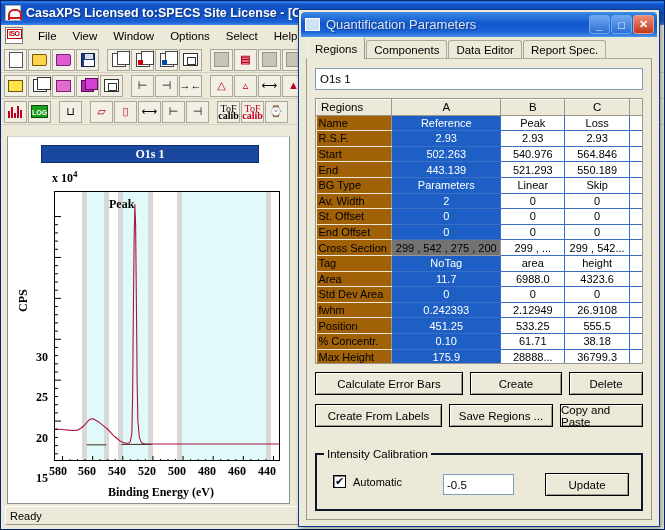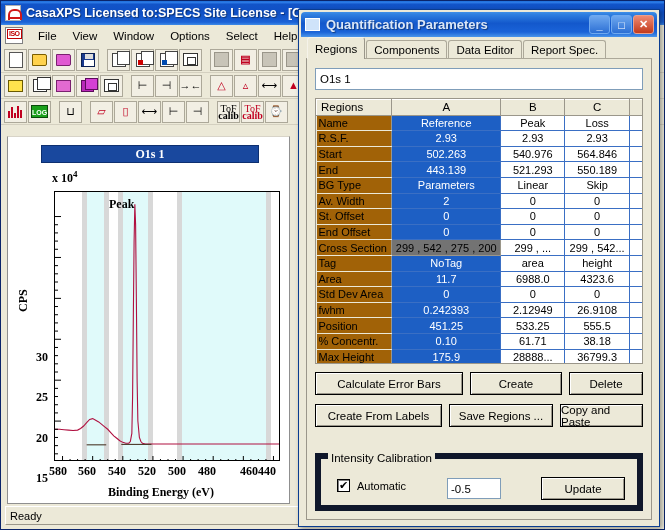--- a/index.html
+++ b/index.html
@@ -207,21 +207,21 @@
     border: 1px solid #0a3d91;
     box-shadow: 2px 2px 5px rgba(0,0,0,.35);
   }
   .q-titlebar {
     height: 25px; margin: 2px;
     background: linear-gradient(to bottom,#3f8fe8 0%,#2f7fe0 10%,#1358cc 45%,#1a63d8 80%,#4a95ea 100%);
     display: flex; align-items: center; padding: 0 3px 0 4px;
     border-radius: 4px 4px 0 0;
   }
   .q-title {
-    color: #dbe7f7; font-weight: bold; font-size: 13px; flex: 1;
+    color: #dbe7f7; font-weight: normal; font-size: 13px; flex: 1;
     text-shadow: 1px 1px 1px rgba(0,0,0,.4); margin-left: 6px;
   }
   .q-icon { width:15px;height:13px;background:#cfe3fa;border:1px solid #fff; flex:0 0 15px;}
   .wbtn {
     width: 21px; height: 19px; margin-left: 1px;
     border: 1px solid #6fa9ef; border-radius: 3px;
     display: flex; align-items: center; justify-content: center;
     color: #fff; font-size: 11px; font-weight: bold;
     background: linear-gradient(to bottom,#6ea8ef,#2c6fd4);
   }
@@ -290,21 +290,21 @@
   .pbtn {
     height: 23px; background: #ece9d8;
     border: 1px solid #000000;
     box-shadow: inset 1px 1px 0 #ffffff, inset -1px -1px 0 #9a968a;
     display: flex; align-items: center; justify-content: center;
     font-size: 11.5px; cursor: default;
   }
 
   .groupbox {
     position: absolute; left: 8px; right: 8px; bottom: 8px; height: 58px;
-    border: 6px solid #0f172a;
+    border: 2px solid #0f172a;
   }
   .group-title {
     position: absolute; left: 7px; top: -7px; background: #ece9d8;
     padding: 0 3px; font-size: 11.5px;
   }
   .chk {
     width: 13px; height: 13px; background: #fff; border: 1px solid #000;
     display: flex; align-items: center; justify-content: center;
     font-size: 11px; line-height: 1;
     box-shadow: inset 1px 1px 0 #808080;
@@ -558,21 +558,21 @@
     </div>
 
     <div class="plot-ann" style="left:101px; top:60px">Peak</div>
 
     <div class="xtick" style="left:33px;  top:327px">580</div>
     <div class="xtick" style="left:62px;  top:327px">560</div>
     <div class="xtick" style="left:92px;  top:327px">540</div>
     <div class="xtick" style="left:122px; top:327px">520</div>
     <div class="xtick" style="left:152px; top:327px">500</div>
     <div class="xtick" style="left:182px; top:327px">480</div>
-    <div class="xtick" style="left:224px; top:327px">460</div>
+    <div class="xtick" style="left:212px; top:327px">460</div>
     <div class="xtick" style="left:242px; top:327px">440</div>
 
     <div class="xlabel">Binding Energy (eV)</div>
   </div>
 
   <div class="status-bar">
     <span>Ready</span>
   </div>
 
   <div id="quant-dialog">
@@ -737,21 +737,21 @@
           <div class="pbtn" style="flex:0 0 104px">Save Regions ...</div>
           <div class="pbtn" style="flex:1">Copy and Paste</div>
         </div>
 
         <div class="groupbox">
           <div class="group-title">Intensity Calibration</div>
           <div style="position:absolute; left:16px; top:20px; display:flex; align-items:center; gap:7px;">
             <span class="chk">✔</span>
             <span>Automatic</span>
           </div>
-          <div class="txtbox" style="position:absolute; left:126px; top:19px; width:54px; height:21px;">
+          <div class="txtbox" style="position:absolute; left:126px; top:19px; width:71px; height:21px;">
             <span>-0.5</span>
           </div>
           <div class="pbtn" style="position:absolute; right:12px; top:18px; width:84px; height:23px;">Update</div>
         </div>
 
       </div>
     </div>
   </div>
 </div>
 

